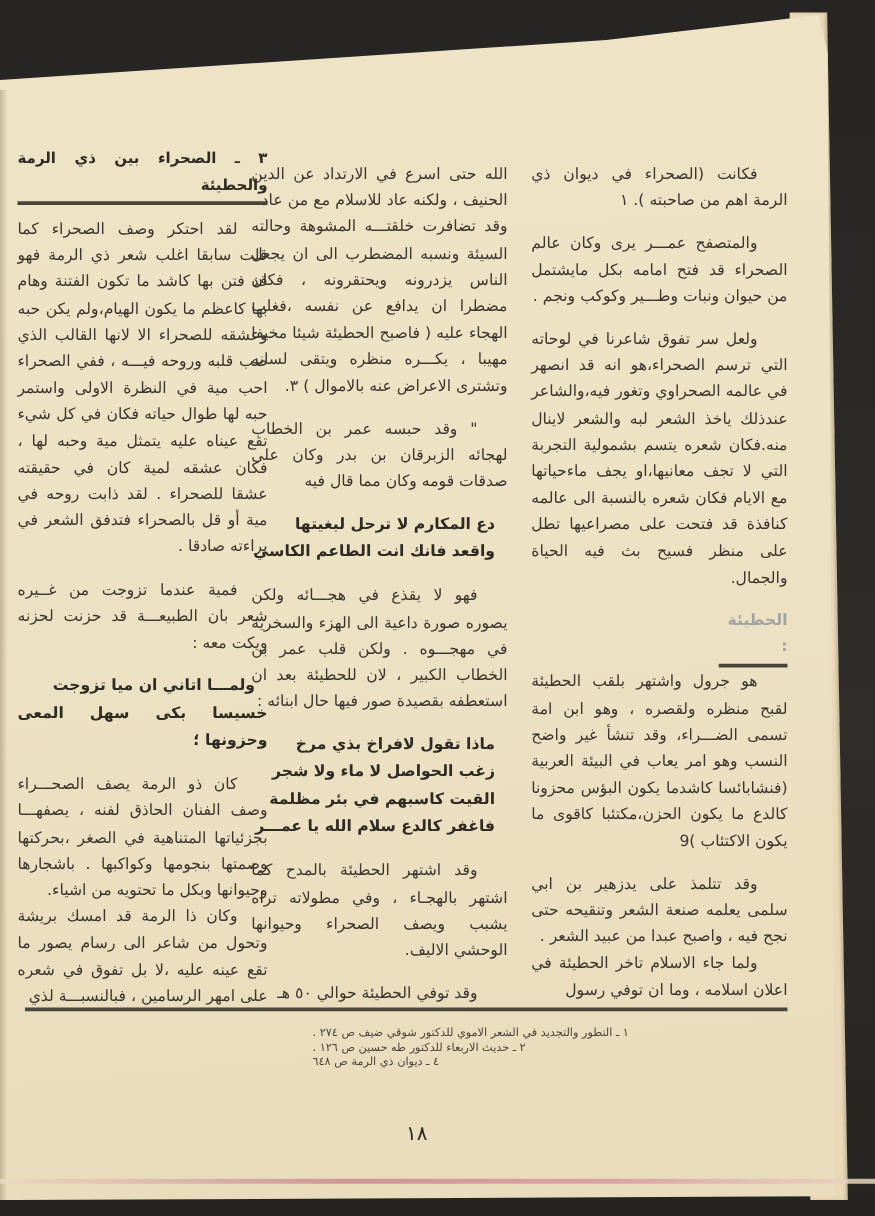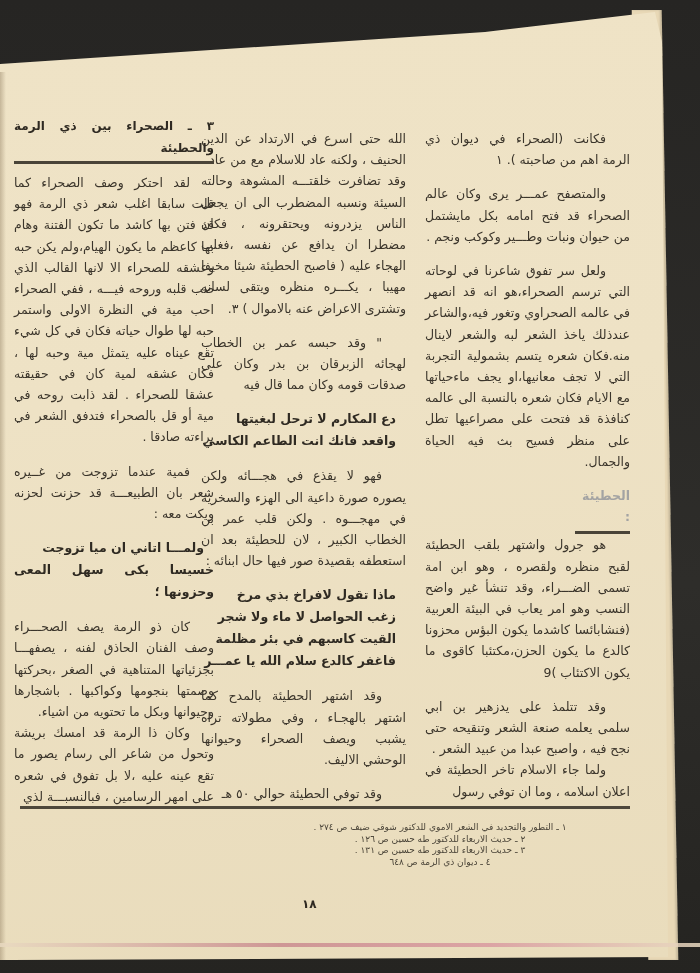--- a/index.html
+++ b/index.html
@@ -106,33 +106,33 @@
       width: 610px;
       height: 3px;
       background: #4d473b;
     }
     .footnotes {
       position: absolute;
       left: 250px;
       top: 822px;
       width: 380px;
       direction: rtl;
-      text-align: center;
+      text-align: left;
       font-size: 9px;
       line-height: 11.5px;
       color: #4a4438;
     }
     .page-number {
       position: absolute;
       left: 302px;
       top: 897px;
       width: 40px;
-      text-align: left;
-      font-size: 12px;
-      font-weight: bold;
+      text-align: right;
+      font-size: 16px;
+      font-weight: normal;
       color: #2f2a22;
       direction: rtl;
     }
   </style>
 </head>
 <body>
 
 <div class="backdrop"></div>
 <div class="page-edge-back"></div>
 
@@ -178,19 +178,18 @@
   </div>
   <p class="indent" style="margin-bottom:0">كان ذو الرمة يصف الصحـــراء وصف الفنان الحاذق لفنه ، يصفهـــا بجزئياتها المتناهية في الصغر ،بحركتها وصمتها بنجومها وكواكبها . باشجارها وحيوانها وبكل ما تحتويه من اشياء.</p>
   <p class="indent">وكان ذا الرمة قد امسك بريشة وتحول من شاعر الى رسام يصور ما تقع عينه عليه ،لا بل تفوق في شعره على امهر الرسامين ، فبالنسبـــة لذي</p>
 </div>
 
 <div class="footnote-rule"></div>
 
 <div class="footnotes">
   <div>١ ـ التطور والتجديد في الشعر الاموي للدكتور شوقي ضيف ص ٢٧٤ .</div>
   <div>٢ ـ حديث الاربعاء للدكتور طه حسين ص ١٢٦ .</div>
-  <div>٣ ـ حديث الاربعاء للدكتور طه حسين ص ١٣١ .</div>
   <div>٤ ـ ديوان ذي الرمة ص ٦٤٨</div>
 </div>
 
 <div class="page-number">١٨</div>
 
 <div class="bottom-strip"></div>
 
 </body></html>

